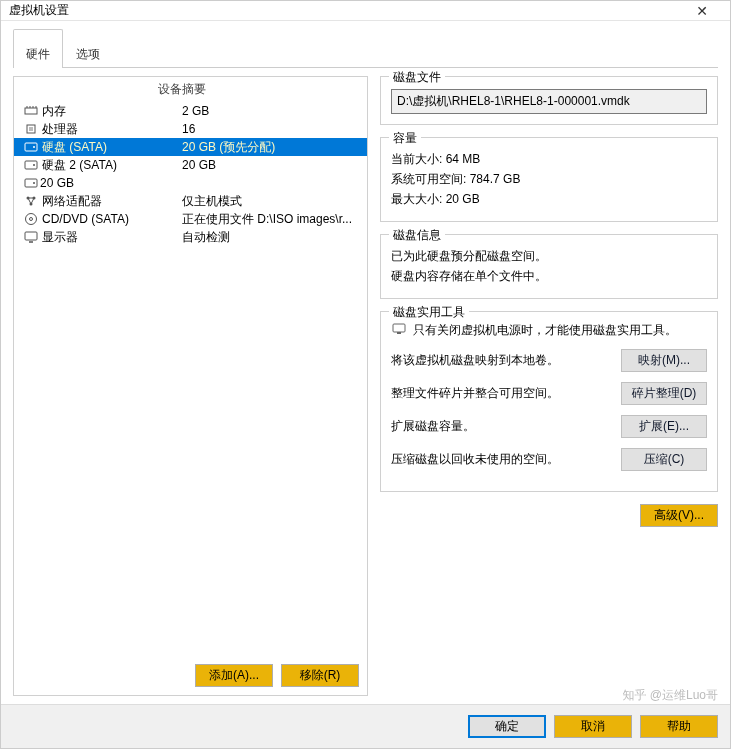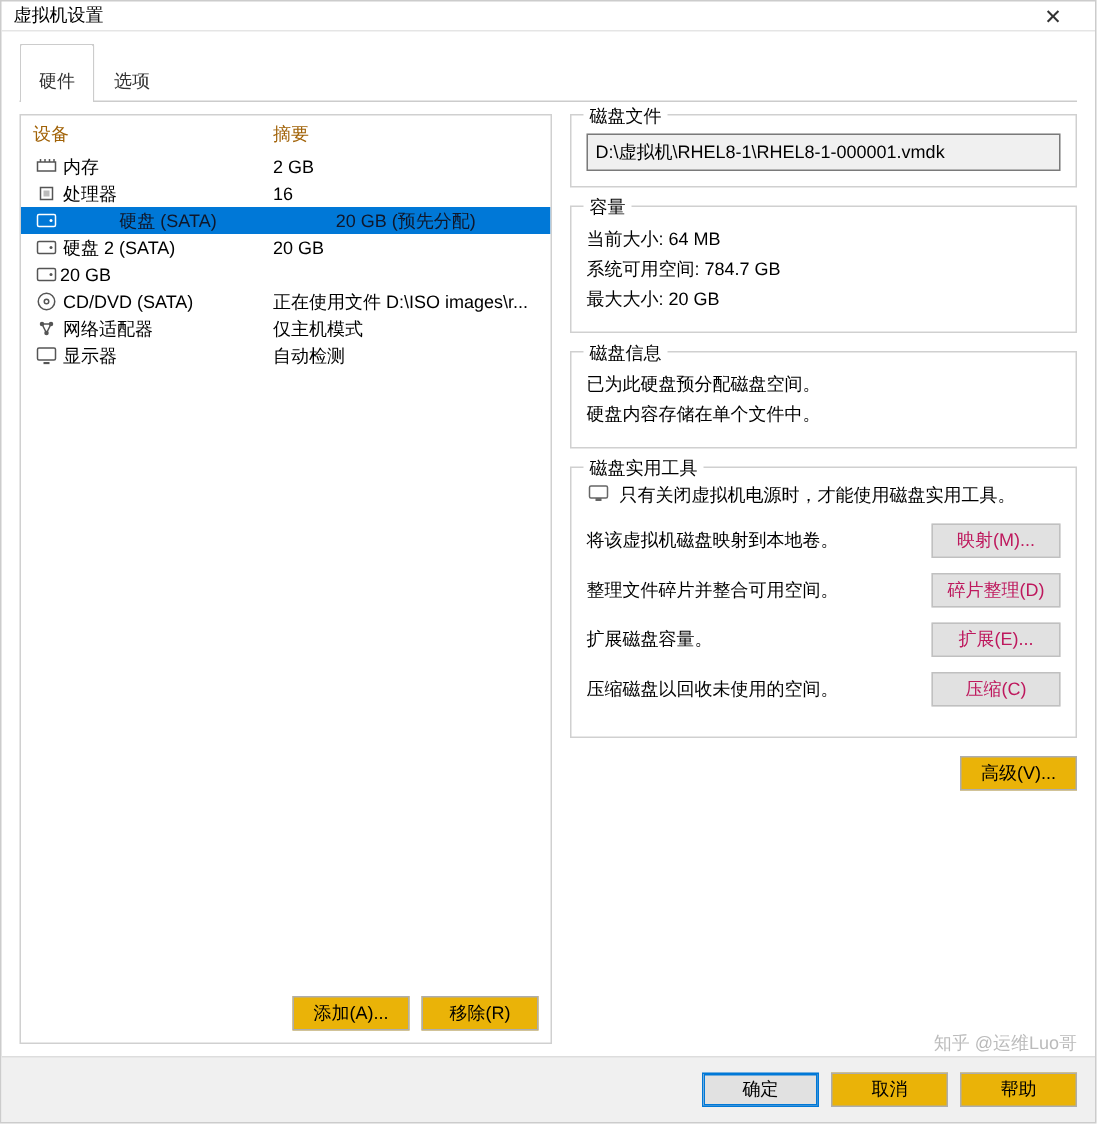--- a/index.html
+++ b/index.html
@@ -7,41 +7,41 @@
 .window { width: 731px; height: 749px; background: #fff; border: 1px solid #ccc; display: flex; flex-direction: column; position: relative; }
 .titlebar { height: 20px; display: flex; align-items: center; padding: 0 8px; border-bottom: 1px solid #e5e5e5; }
 .titlebar-title { flex: 1; font-size: 12px; }
 .titlebar-close { width: 40px; text-align: center; font-size: 14px; cursor: pointer; color:#333; }
 .content { flex: 1; padding: 8px 12px 8px 12px; display: flex; flex-direction: column; }
 .tabs { display: flex; border-bottom: 1px solid #ccc; }
 .tab { padding: 16px 12px 5px; border: 1px solid transparent; border-bottom: none; margin-bottom: -1px; cursor: pointer; color:#333; }
 .tab.active { border-color: #ccc; background: #fff; border-top-left-radius: 2px; border-top-right-radius: 2px; }
 .panels { flex: 1; display: flex; gap: 12px; padding-top: 8px; min-height: 0; }
 .left { width: 355px; border: 1px solid #d0d0d0; display: flex; flex-direction: column; }
-.hw-header { display: flex; padding: 4px 8px; color:#a16207; font-weight: normal; }
+.hw-header { display: flex; padding: 4px 8px; color:#404040; font-weight: normal; text-align: right; }
 .hw-header .col1 { width: 160px; }
 .hw-list { flex: 1; overflow: auto; }
 .hw-row { display: flex; align-items: center; padding: 2px 8px; height: 18px; cursor: default; }
 .hw-row .icon { width: 18px; display: inline-flex; align-items: center; justify-content: center; color: #555; }
 .hw-row .name { width: 142px; padding-left: 2px; }
 .hw-row .summary { flex: 1; white-space: nowrap; overflow: hidden; text-overflow: ellipsis; }
-.hw-row.selected { background: #0078d7; color: #0f172a; text-align: center; }
+.hw-row.selected { background: #0078d7; color: #fef9c3; }
 .hw-row.selected .icon { color: #fff; }
 .left-buttons { padding: 8px; display: flex; justify-content: flex-end; gap: 8px; }
 .btn { min-width: 78px; height: 23px; border: 1px solid #adadad; background: #eab308; cursor: pointer; padding: 0 8px; font-size:12px; text-align:center; line-height:21px; }
 .btn:disabled, .btn.disabled { color: #888; background: #e8e8e8; border-color:#c0c0c0; cursor: default; }
 .right { flex: 1; display: flex; flex-direction: column; gap: 12px; min-width:0; }
 .group { border: 1px solid #d0d0d0; padding: 10px 10px 10px 10px; position: relative; }
 .group-title { position: absolute; top: -8px; left: 8px; background: #fff; padding: 0 4px; font-size:12px; }
 .path-box { border: 1px solid #7a7a7a; background: #f0f0f0; padding: 3px 5px; font-size: 12px; white-space: nowrap; overflow: hidden; text-overflow: ellipsis; margin-top:2px; }
 .info-line { margin: 3px 0; font-size:12px; }
 .util-row { display: flex; align-items: center; gap: 8px; margin: 10px 0; }
 .util-desc { flex: 1; font-size:12px; }
 .util-btn { width: 86px; height: 23px; border: 1px solid #adadad; background: #e1e1e1; font-size:12px; text-align:center; line-height:21px; }
-.util-btn.disabled { color: #be185d; border-color:#c0c0c0; }
+.util-btn.disabled { color: #0f172a; border-color:#c0c0c0; }
 .warn-row { display:flex; align-items:flex-start; gap:6px; margin-bottom:6px; }
 .warn-icon { width:16px; height:14px; display:inline-flex; align-items:center; justify-content:center; color:#555; }
 .advanced-row { display:flex; justify-content:flex-end; }
 .footer { height: 44px; border-top: 1px solid #ddd; display: flex; align-items: center; justify-content: flex-end; gap: 8px; padding: 0 12px; background:#f0f0f0; }
 .footer .def { border-color:#0078d7; box-shadow: inset 0 0 0 1px #0078d7; background:#e1e1e1; }
 .watermark { position:absolute; right:12px; bottom:44px; color:#bbb; font-size:12px; pointer-events:none; }
 svg { display:block; }
 </style>
 </head>
 <body>
@@ -114,38 +114,38 @@
                 <svg width="14" height="12" viewBox="0 0 14 12">
                   <rect x="1" y="2" width="12" height="8" rx="1" fill="none" stroke="currentColor"></rect>
                   <circle cx="10" cy="6" r="1" fill="currentColor"></circle>
                 </svg>
               </span>
               <span class="summary">20 GB</span>
             </div>
             <div class="hw-row">
               <span class="icon">
                 <svg width="14" height="14" viewBox="0 0 14 14">
-                  <circle cx="7" cy="7" r="5.5" fill="none" stroke="currentColor"></circle>
-                  <circle cx="7" cy="7" r="1.5" fill="none" stroke="currentColor"></circle>
-                </svg>
-              </span>
-              <span class="name">CD/DVD (SATA)</span>
-              <span class="summary">正在使用文件 D:\ISO images\r...</span>
-            </div>
-            <div class="hw-row">
-              <span class="icon">
-                <svg width="14" height="14" viewBox="0 0 14 14">
                   <circle cx="4" cy="4" r="1.5" fill="currentColor"></circle>
                   <circle cx="10" cy="4" r="1.5" fill="currentColor"></circle>
                   <circle cx="7" cy="10" r="1.5" fill="currentColor"></circle>
                   <path d="M4 4 L10 4 L7 10 Z" fill="none" stroke="currentColor"></path>
                 </svg>
               </span>
               <span class="name">网络适配器</span>
               <span class="summary">仅主机模式</span>
+            </div>
+            <div class="hw-row">
+              <span class="icon">
+                <svg width="14" height="14" viewBox="0 0 14 14">
+                  <circle cx="7" cy="7" r="5.5" fill="none" stroke="currentColor"></circle>
+                  <circle cx="7" cy="7" r="1.5" fill="none" stroke="currentColor"></circle>
+                </svg>
+              </span>
+              <span class="name">CD/DVD (SATA)</span>
+              <span class="summary">正在使用文件 D:\ISO images\r...</span>
             </div>
             <div class="hw-row">
               <span class="icon">
                 <svg width="14" height="12" viewBox="0 0 14 12">
                   <rect x="1" y="1" width="12" height="8" rx="1" fill="none" stroke="currentColor"></rect>
                   <line x1="5" y1="11" x2="9" y2="11" stroke="currentColor" stroke-width="1.5"></line>
                 </svg>
               </span>
               <span class="name">显示器</span>
               <span class="summary">自动检测</span>

